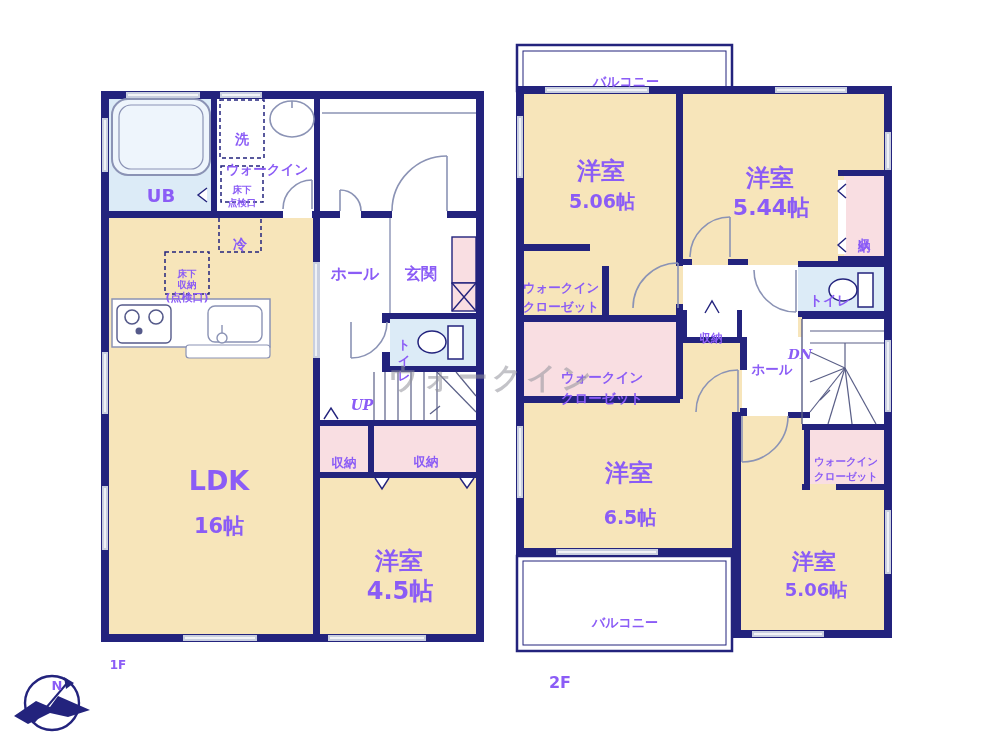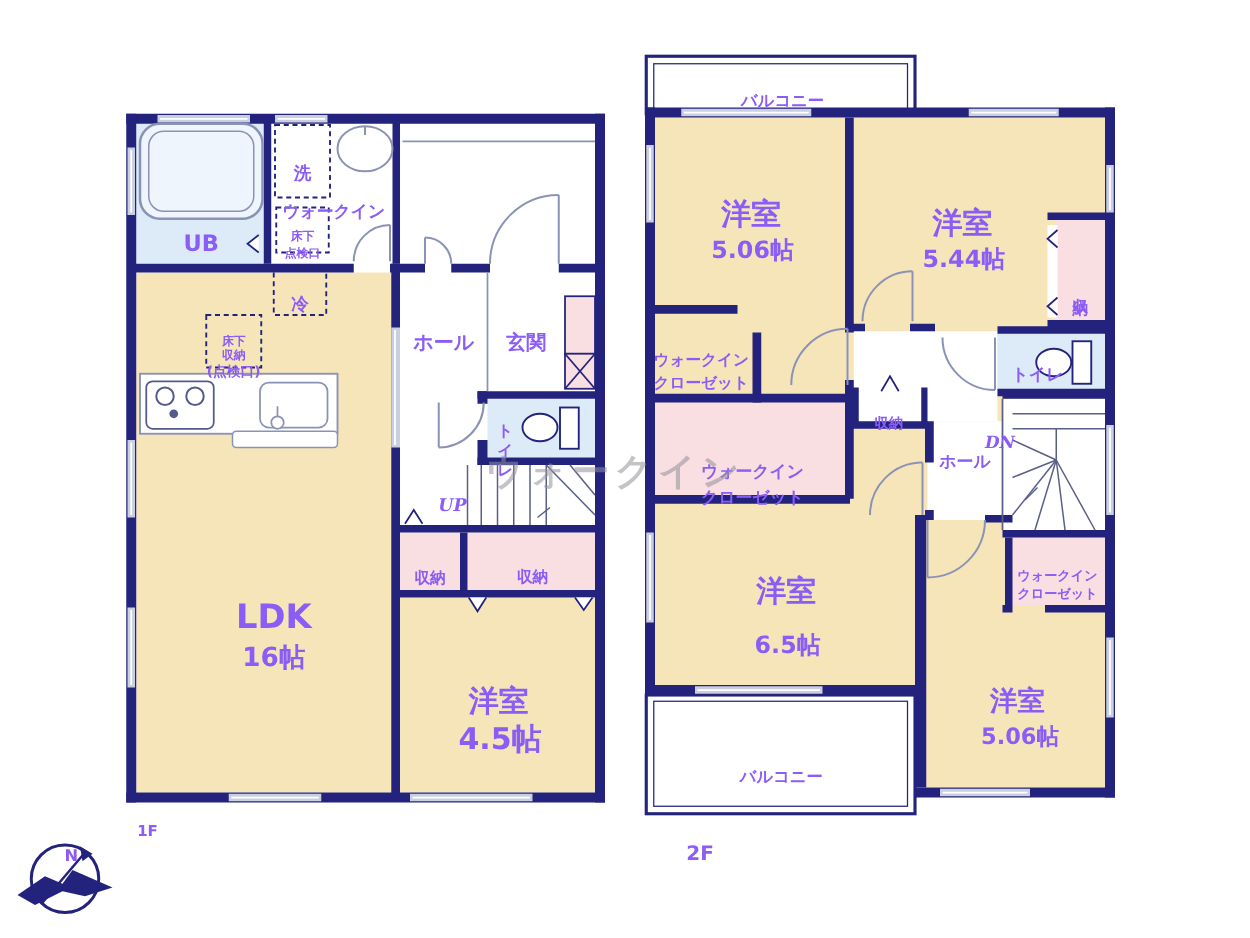--- a/index.html
+++ b/index.html
@@ -276,31 +276,31 @@
 <div class="lbl" style="left:240px;top:232px;font-size:14px;">冷</div>
 <div class="lbl" style="left:187px;top:262px;font-size:9.5px;">床下</div>
 <div class="lbl" style="left:187px;top:273px;font-size:9.5px;">収納</div>
 <div class="lbl" style="left:187px;top:285px;font-size:11px;">(点検口)</div>
 <div class="lbl" style="left:355px;top:262px;font-size:16px;">ホール</div>
 <div class="lbl" style="left:421px;top:262px;font-size:16px;">玄関</div>
 <div class="lbl vert" style="left:404px;top:342px;font-size:12.5px;">トイレ</div>
 <div class="lbl ital" style="left:362px;top:393px;font-size:14px;">UP</div>
 <div class="lbl" style="left:344px;top:451px;font-size:12.5px;">収納</div>
 <div class="lbl" style="left:426px;top:450px;font-size:12.5px;">収納</div>
-<div class="lbl" style="left:219px;top:482px;font-size:27px;">LDK</div>
+<div class="lbl" style="left:219px;top:468px;font-size:27px;">LDK</div>
 <div class="lbl" style="left:219px;top:514px;font-size:21px;">16帖</div>
 <div class="lbl" style="left:399px;top:549px;font-size:24px;">洋室</div>
 <div class="lbl" style="left:400px;top:579px;font-size:24px;">4.5帖</div>
 <div class="lbl" style="left:118px;top:653px;font-size:12px;">1F</div>
 
 <div class="lbl" style="left:626px;top:69px;font-size:13px;">バルコニー</div>
 <div class="lbl" style="left:601px;top:159px;font-size:24px;">洋室</div>
 <div class="lbl" style="left:602px;top:189px;font-size:19px;">5.06帖</div>
 <div class="lbl" style="left:770px;top:166px;font-size:24px;">洋室</div>
-<div class="lbl" style="left:771px;top:196px;font-size:19px;">5.44帖</div>
+<div class="lbl" style="left:771px;top:196px;font-size:22px;">5.44帖</div>
 <div class="lbl vert" style="left:864px;top:218px;font-size:12.5px;">収納</div>
 <div class="lbl" style="left:561px;top:276px;font-size:12.5px;">ウォークイン</div>
 <div class="lbl" style="left:561px;top:295px;font-size:12.5px;">クローゼット</div>
 <div class="lbl" style="left:602px;top:366px;font-size:13.5px;">ウォークイン</div>
 <div class="lbl" style="left:602px;top:387px;font-size:13.5px;">クローゼット</div>
 <div class="lbl" style="left:711px;top:327px;font-size:11.5px;">収納</div>
 <div class="lbl" style="left:830px;top:289px;font-size:13.5px;">トイレ</div>
 <div class="lbl ital" style="left:800px;top:343px;font-size:13.5px;">DN</div>
 <div class="lbl" style="left:772px;top:358px;font-size:13.5px;">ホール</div>
 <div class="lbl" style="left:846px;top:449px;font-size:10.5px;">ウォークイン</div>

